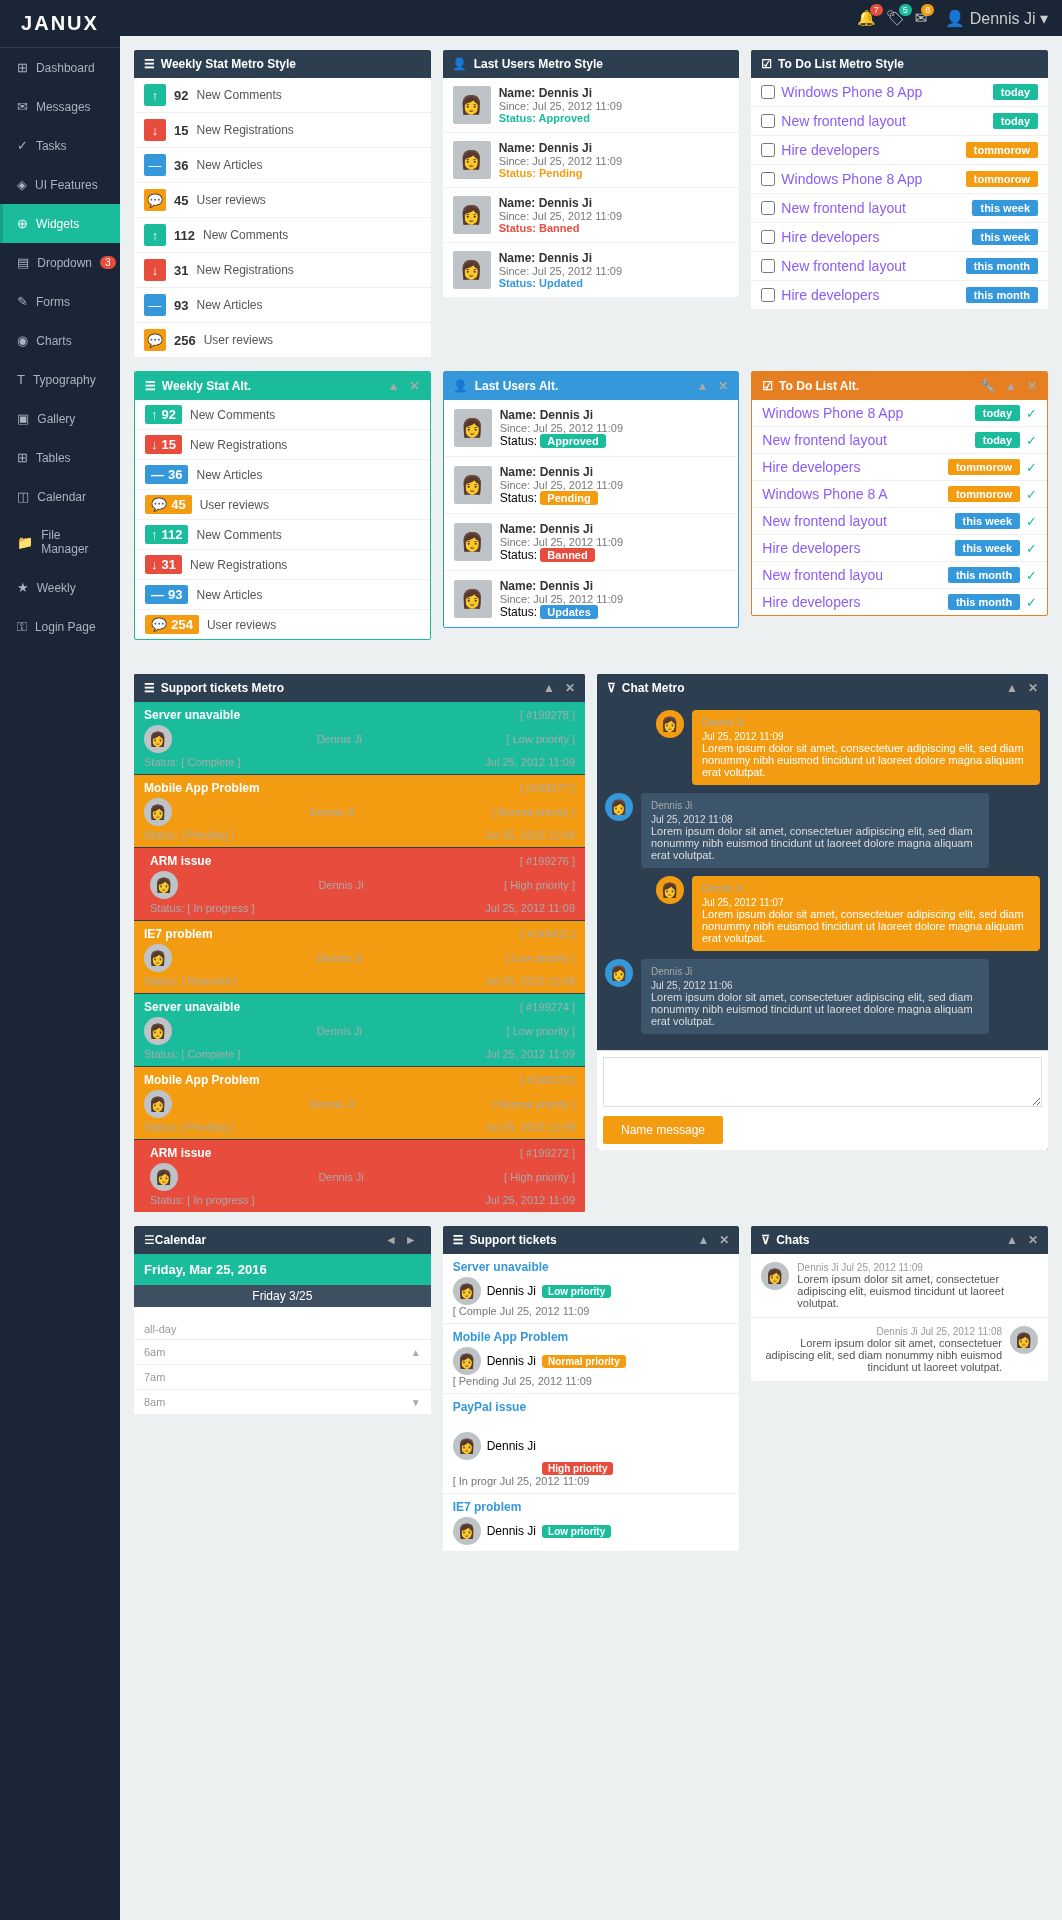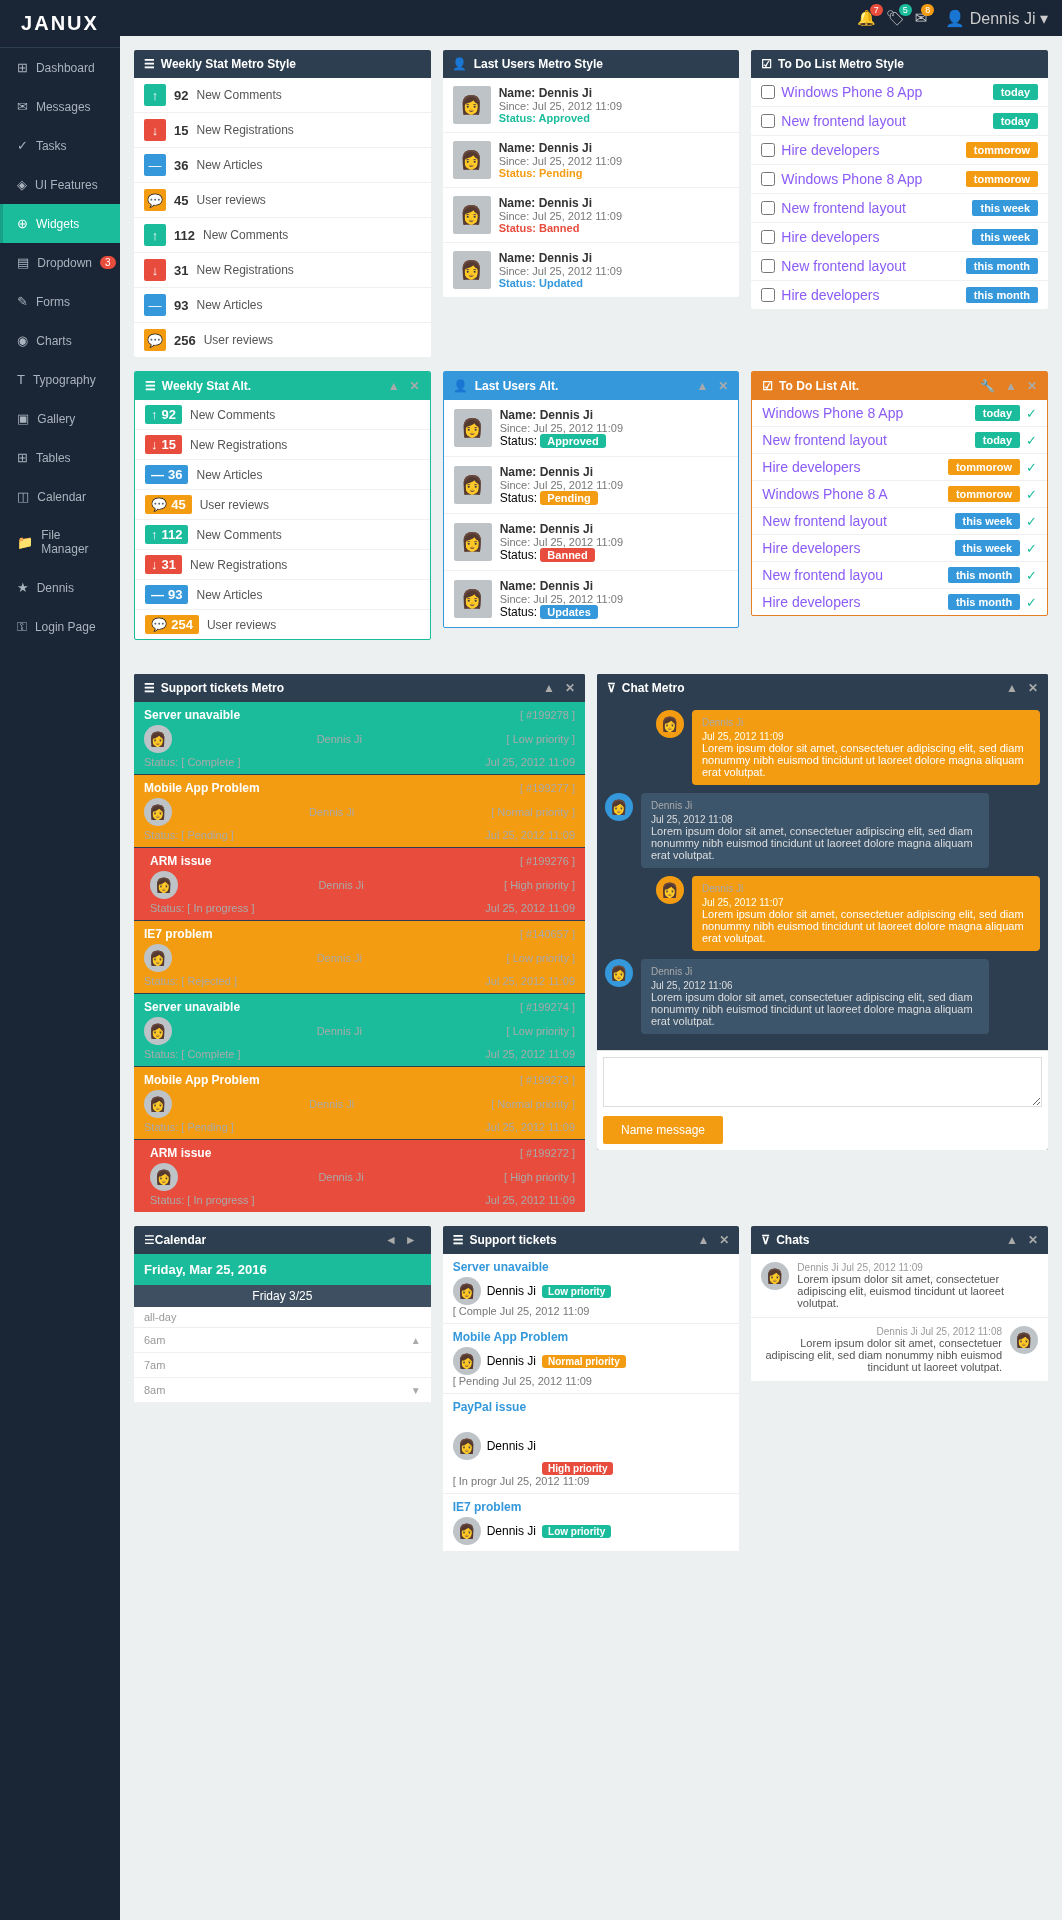--- a/index.html
+++ b/index.html
@@ -358,21 +358,21 @@
       font-size: 13px;
       font-weight: bold;
     }
     .cal-day-header {
       background: #3d4f60;
       color: #fff;
       text-align: center;
       padding: 4px;
       font-size: 12px;
     }
-    .cal-body { background: #fff; }
+    .cal-body { background: #fff; margin-top: 12px; }
     .cal-all-day { padding: 4px 10px; color: #999; font-size: 11px; border-bottom: 1px solid #eee; }
     .cal-time-row { display: flex; align-items: center; padding: 6px 10px; border-bottom: 1px solid #f0f0f0; }
     .cal-time { width: 35px; color: #999; font-size: 11px; flex-shrink: 0; }
     .cal-scroll-indicator { color: #aaa; font-size: 10px; margin-left: auto; }
 
     
     .ticket-alt-row {
       padding: 6px 10px;
       border-bottom: 1px solid #eee;
     }
@@ -463,21 +463,21 @@
   <div class="sidebar-item">
     <span class="si-icon">◫</span>
     <span>Calendar</span>
   </div>
   <div class="sidebar-item">
     <span class="si-icon">📁</span>
     <span>File Manager</span>
   </div>
   <div class="sidebar-item">
     <span class="si-icon">★</span>
-    <span>Dennis</span>
+    <span>Weekly</span>
   </div>
   <div class="sidebar-item">
     <span class="si-icon">⚿</span>
     <span>Login Page</span>
   </div>
 </nav>
 
 <div id="main">
 
   <div id="header">
@@ -874,21 +874,21 @@
               <span class="ticket-sub">[ High priority ]</span>
             </div>
             <div class="ticket-detail-row">
               <span class="ticket-sub">Status: [ In progress ]</span>
               <span class="ticket-date">Jul 25, 2012 11:09</span>
             </div>
           </div>
           <div class="ticket-row trow-yellow">
             <div class="ticket-title-row">
               <span class="ticket-title">IE7 problem</span>
-              <span class="ticket-id">[ #140657 ]</span>
+              <span class="ticket-id">[ #145411 ]</span>
             </div>
             <div class="ticket-detail-row">
               <div class="ticket-avatar">👩</div>
               <span class="ticket-sub">Dennis Ji</span>
               <span class="ticket-sub">[ Low priority ]</span>
             </div>
             <div class="ticket-detail-row">
               <span class="ticket-sub">Status: [ Rejected ]</span>
               <span class="ticket-date">Jul 25, 2012 11:09</span>
             </div>

